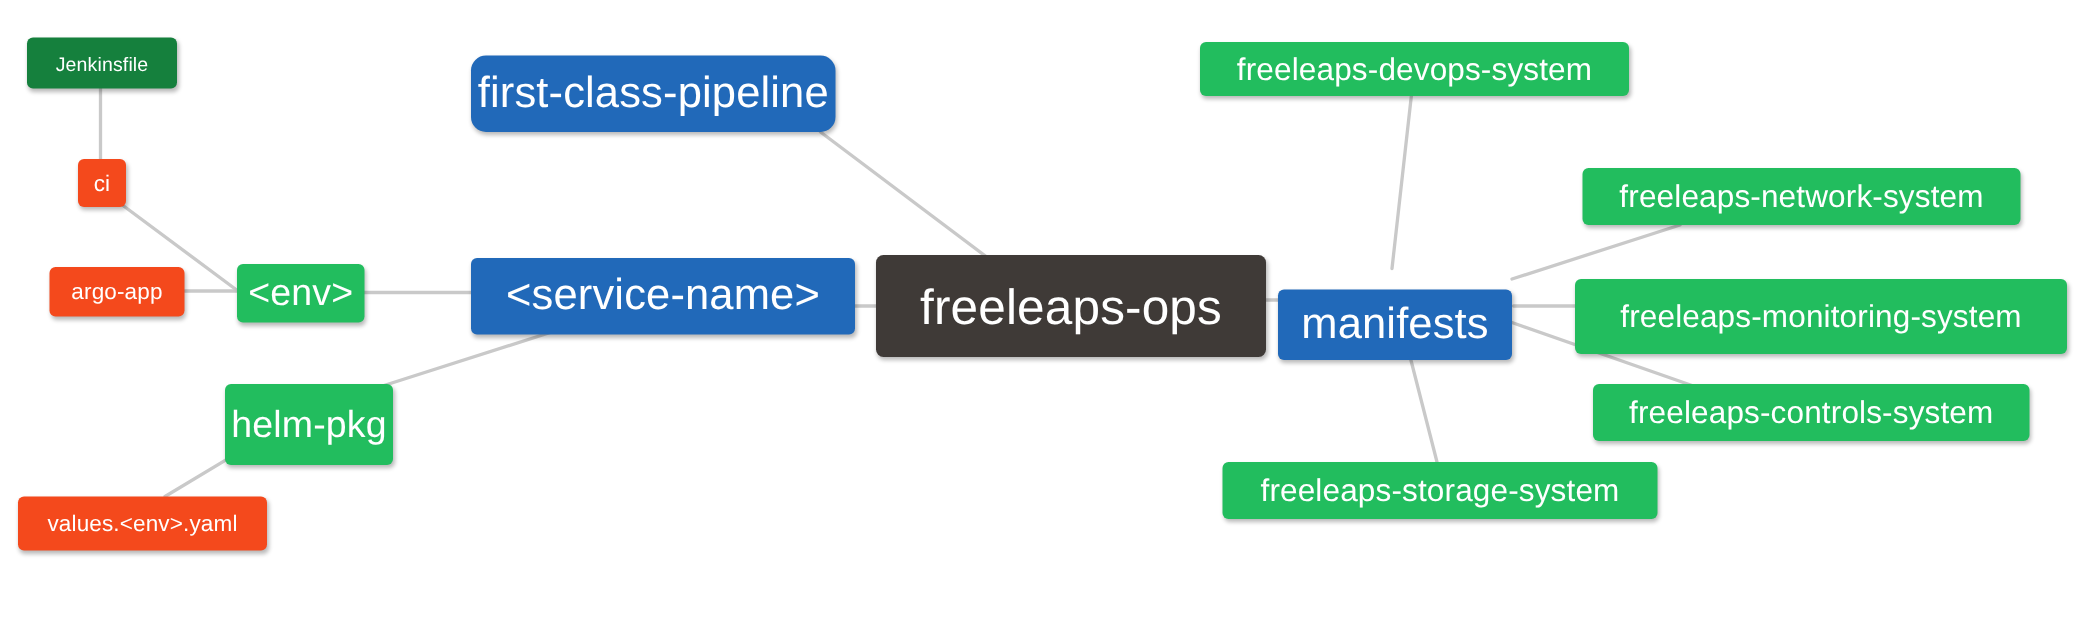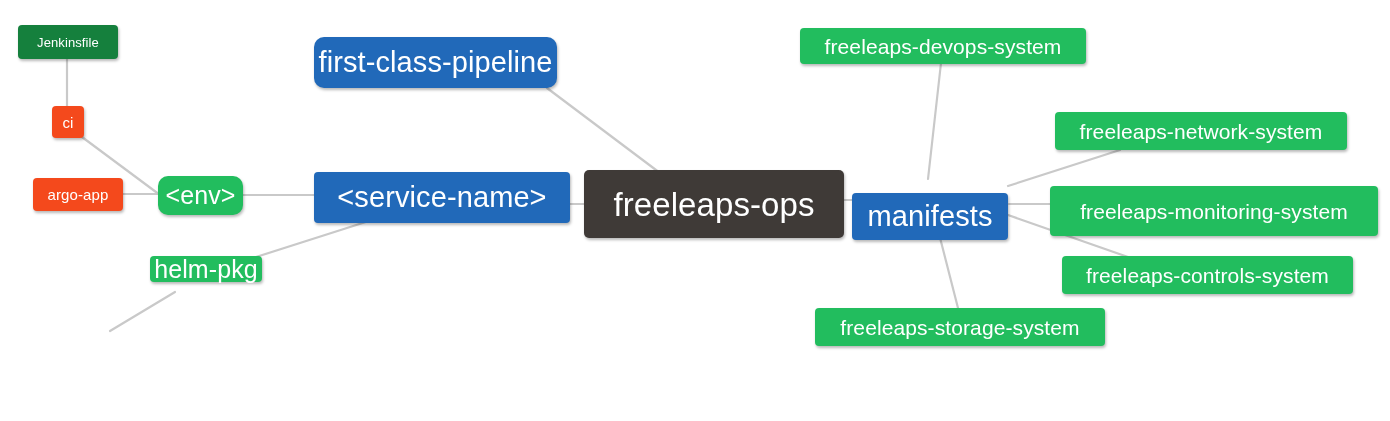--- a/index.html
+++ b/index.html
@@ -98,28 +98,31 @@
   </div>
 
   <div class="node red size-xs" style="left:52px; top:106px; width:32px; height:32px;">
     <span>ci</span>
   </div>
 
   <div class="node red size-xs" style="left:33px; top:178px; width:90px; height:33px;">
     <span>argo-app</span>
   </div>
 
-  <div class="node green size-md" style="left:158px; top:176px; width:85px; height:39px;border-radius:10px;">
+  <div class="node green size-md" style="left:158px; top:176px; width:85px; height:39px;">
     <span>&lt;env&gt;</span>
   </div>
 
-  <div class="node green size-md" style="left:150px; top:256px; width:112px; height:26px;">
+  <div class="node green size-md" style="left:150px; top:256px; width:112px; height:54px;">
     <span>helm-pkg</span>
   </div>
 
+  <div class="node red size-xs" style="left:12px; top:331px; width:166px; height:36px;">
+    <span>values.&lt;env&gt;.yaml</span>
+  </div>
 
   <div class="node blue size-lg" style="left:314px; top:37px; width:243px; height:51px;border-radius:10px;">
     <span>first-class-pipeline</span>
   </div>
 
   <div class="node blue size-lg" style="left:314px; top:172px; width:256px; height:51px;">
     <span>&lt;service-name&gt;</span>
   </div>
 
   <div class="node root" style="left:584px; top:170px; width:260px; height:68px;">

